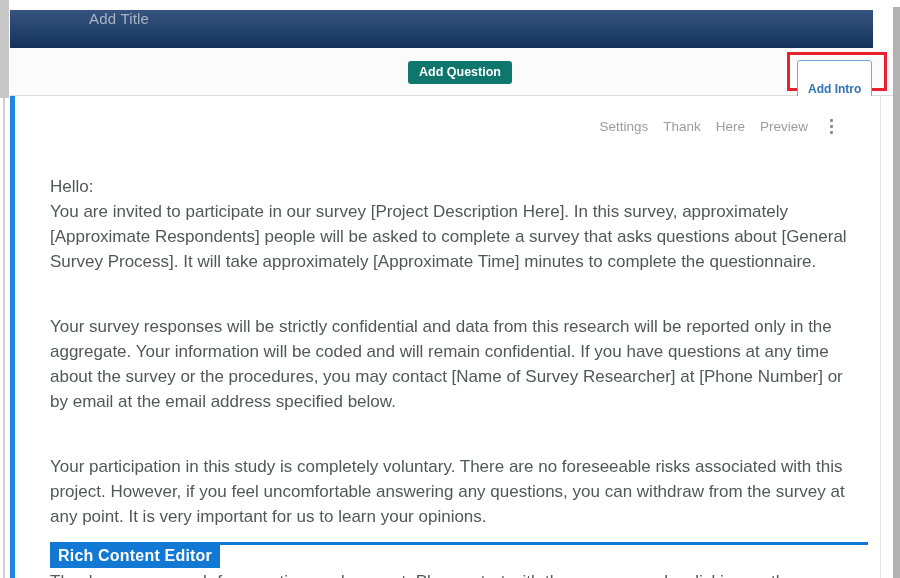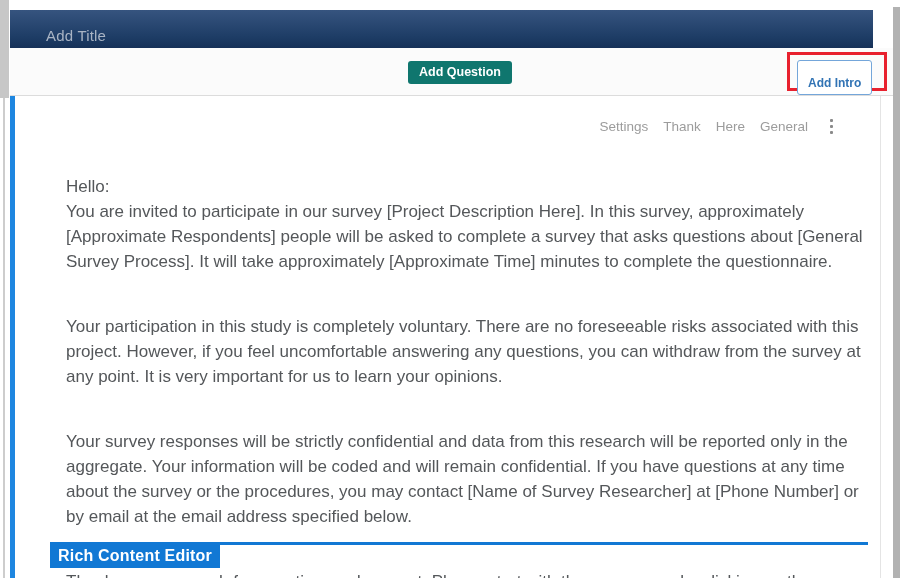--- a/index.html
+++ b/index.html
@@ -11,22 +11,22 @@
   }
   
   .left-edge-strip{position:absolute;left:0;top:0;width:9px;height:98px;background:#c7c7c7;}
   .left-edge-line{position:absolute;left:3px;top:98px;width:2px;height:480px;background:#cdcdcd;}
   .right-scroll-strip{position:absolute;left:893px;top:7px;width:7px;height:571px;background:#b2b2b2;}
 
   
   .title-bar{
     position:absolute;left:10px;top:10px;width:863px;height:51px;
     background:linear-gradient(180deg,#36547f 0%,#1d3c65 55%,#0d2449 100%);
-    display:flex;align-items:center;
-    border-bottom:1px solid #081b33;box-sizing:border-box;
+    display:flex;
+    border-bottom:1px solid #081b33;box-sizing:border-box;padding-left:43px;
   }
   .title-bar-label{color:#a9b4c4;font-size:15px;margin-left:36px;letter-spacing:.2px;}
 
   
   .toolbar{
     position:absolute;left:10px;top:48px;width:883px;height:48px;
     background:#fbfbfb;border-bottom:1px solid #dcdcdc;box-sizing:border-box;
   }
   .add-question-btn{
     position:absolute;left:398px;top:13px;
@@ -35,21 +35,21 @@
     padding:4px 11px 5px;cursor:pointer;
   }
   .add-intro-highlight{
     position:absolute;left:777px;top:4px;width:100px;height:39px;
     border:3px solid #e8212e;box-sizing:border-box;
   }
   .add-intro-btn{
     position:absolute;left:787px;top:12px;
     background:#ffffff;color:#3173b4;border:1px solid #74a6da;border-radius:3px;
     font-family:inherit;font-size:12px;font-weight:600;
-    padding:15px 10px 4px;cursor:pointer;
+    padding:21px 10px 4px;cursor:pointer;
   }
 
   
   .content-panel{
     position:absolute;left:10px;top:96px;width:883px;height:482px;background:#ffffff;
   }
   .content-accent-bar{position:absolute;left:0;top:0;width:5px;height:482px;background:#1e86e0;}
   .content-right-border{position:absolute;left:870px;top:0;width:1px;height:482px;background:#e4e4e4;}
 
   
@@ -60,21 +60,21 @@
   .action-link{color:#9c9c9c;font-size:13.5px;cursor:pointer;}
   .kebab{display:flex;flex-direction:column;gap:3px;margin-left:5px;cursor:pointer;padding:2px;}
   .kebab span{width:3px;height:3px;border-radius:1px;background:#8a8a8a;}
 
   
   .intro-text{
     position:absolute;left:40px;top:53px;width:828px;
     color:#54575a;font-size:17px;line-height:25px;
     white-space:pre-line;
   }
-  .intro-text p{margin:0 0 15px 16px;}
+  .intro-text p{margin:0 0 15px 0;}
 
   
   .editor-block{
     position:absolute;left:40px;top:446px;width:818px;
     border-top:3px solid #1178d4;
   }
   .editor-label{
     display:inline-block;background:#1178d4;color:#ffffff;
     font-size:16px;font-weight:700;padding:2px 8px 3px;letter-spacing:.2px;
   }
@@ -97,40 +97,40 @@
 </div>
 
 <div class="content-panel">
   <div class="content-accent-bar"></div>
   <div class="content-right-border"></div>
 
   <div class="action-row">
     <span class="action-link">Settings</span>
     <span class="action-link">Thank</span>
     <span class="action-link">Here</span>
-    <span class="action-link">General</span>
+    <span class="action-link">Preview</span>
     <span class="kebab">
         <span></span>
         <span></span>
         <span></span>
       </span>
   </div>
 
   <div class="intro-text">
     <p>Hello:
 You are invited to participate in our survey [Project Description Here]. In this survey, approximately
 [Approximate Respondents] people will be asked to complete a survey that asks questions about [General
 Survey Process]. It will take approximately [Approximate Time] minutes to complete the questionnaire.</p>
-    <p>Your participation in this study is completely voluntary. There are no foreseeable risks associated with this
-project. However, if you feel uncomfortable answering any questions, you can withdraw from the survey at
-any point. It is very important for us to learn your opinions.</p>
     <p>Your survey responses will be strictly confidential and data from this research will be reported only in the
 aggregate. Your information will be coded and will remain confidential. If you have questions at any time
 about the survey or the procedures, you may contact [Name of Survey Researcher] at [Phone Number] or
 by email at the email address specified below.</p>
+    <p>Your participation in this study is completely voluntary. There are no foreseeable risks associated with this
+project. However, if you feel uncomfortable answering any questions, you can withdraw from the survey at
+any point. It is very important for us to learn your opinions.</p>
     <p><span>Thank you very much for your time and support. Please start with the survey now by clicking on the
 </span></p>
   </div>
 
   <div class="editor-block">
     <span class="editor-label">Rich Content Editor</span>
   </div>
 </div>
 
 </body></html>

